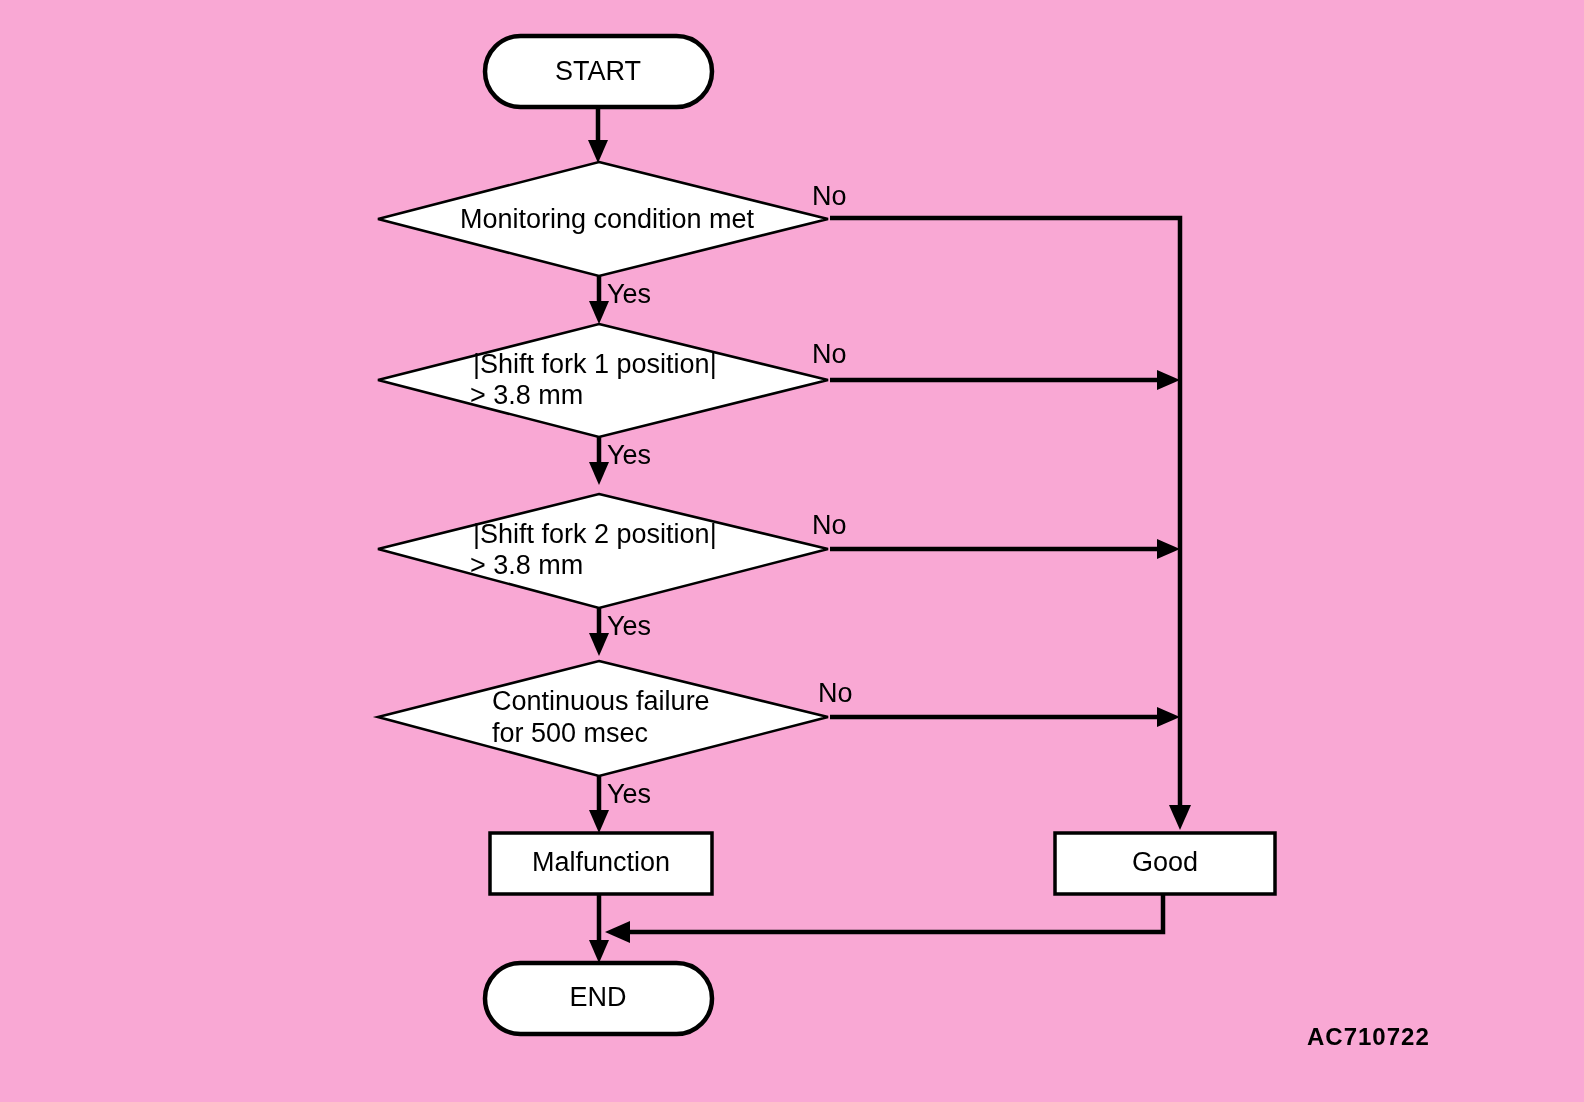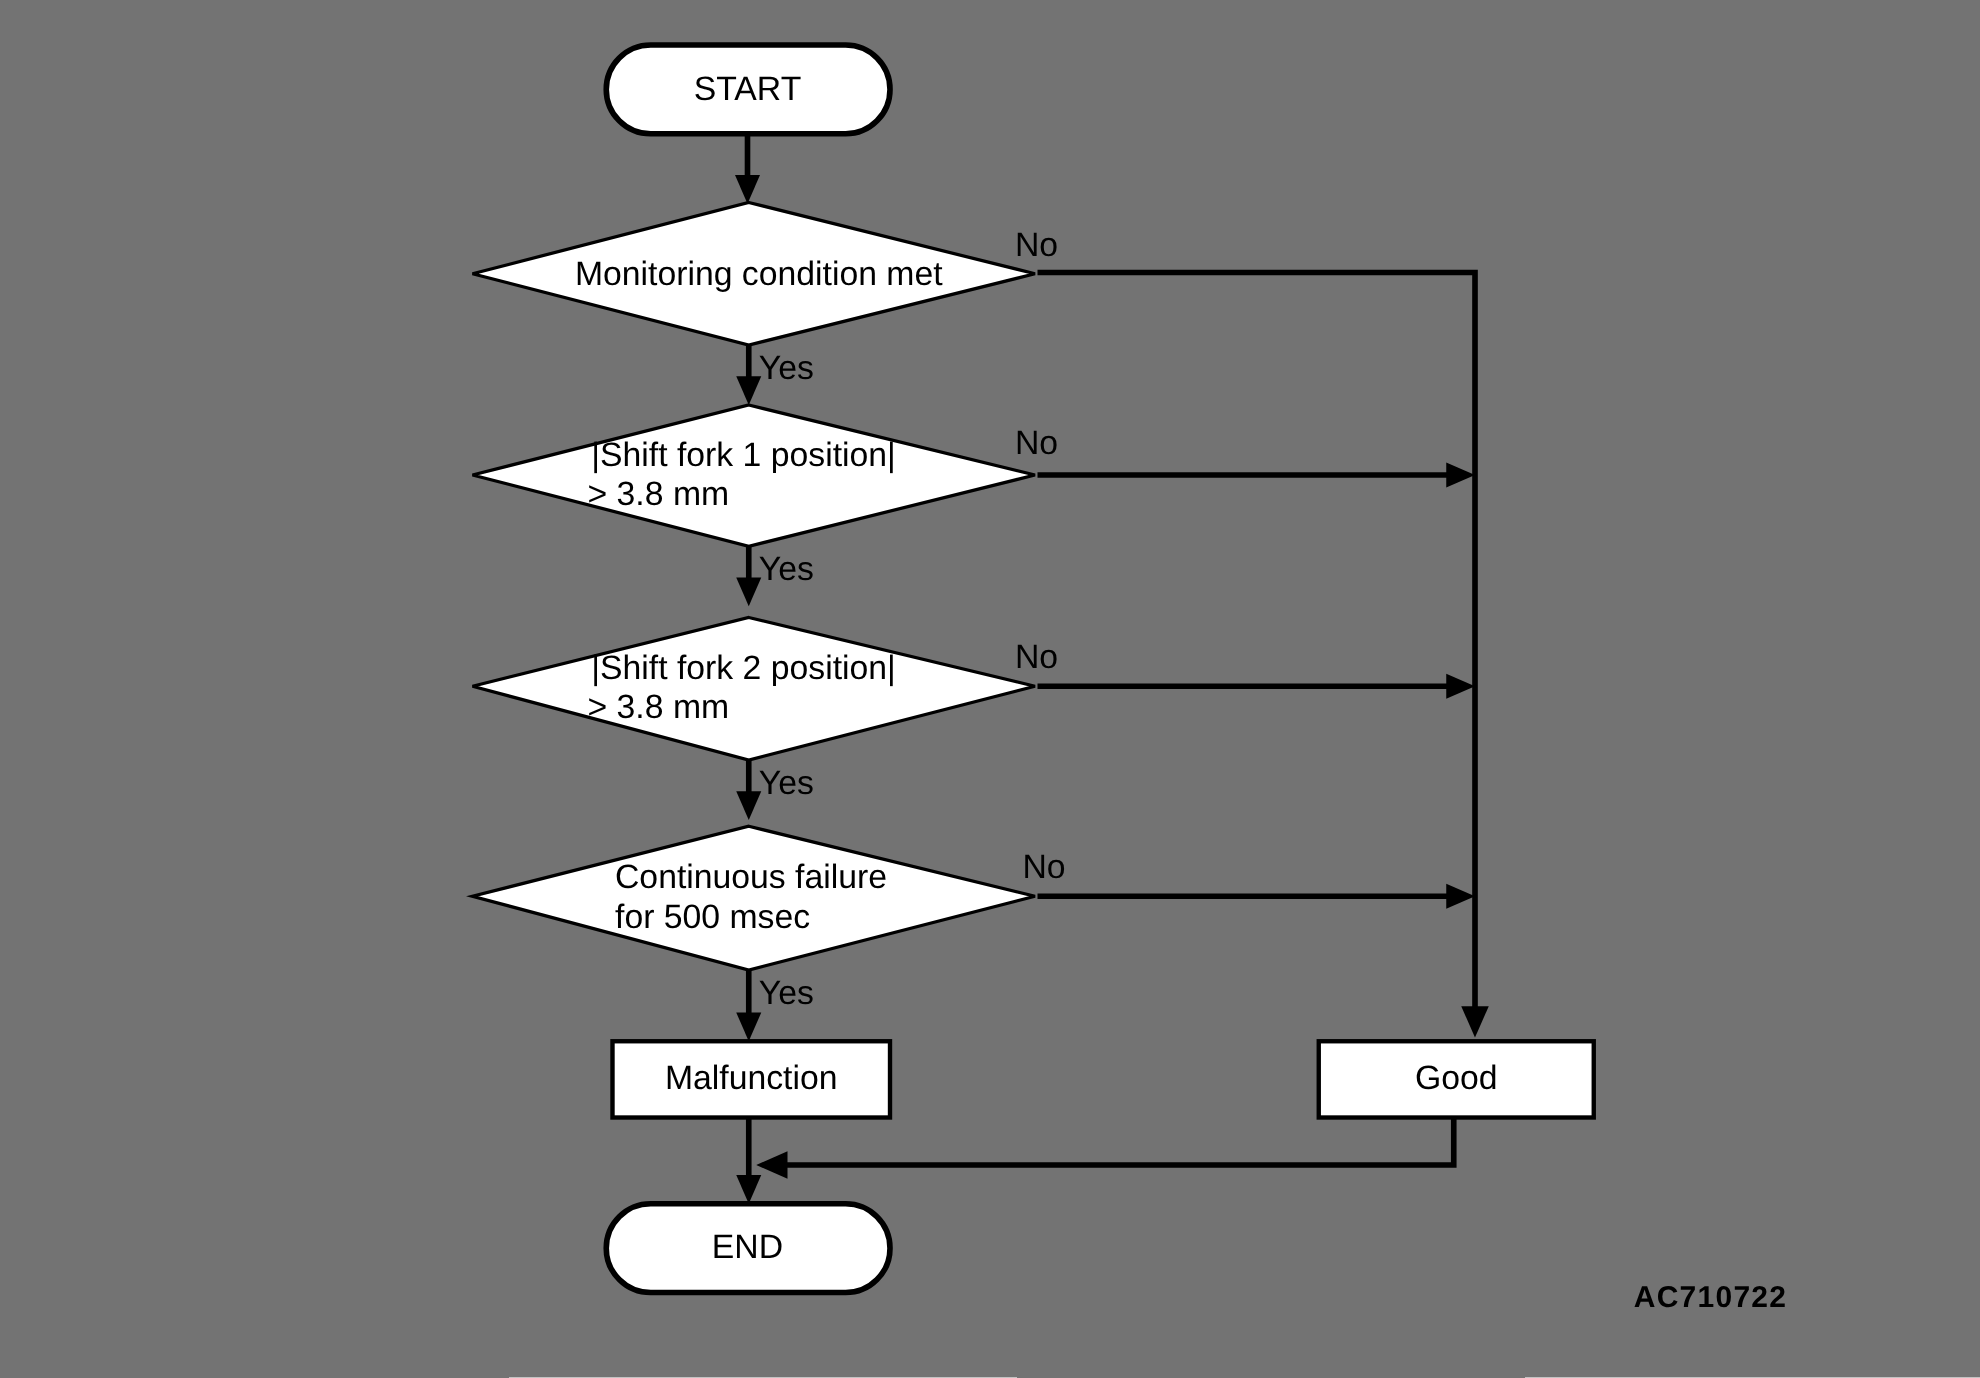--- a/index.html
+++ b/index.html
@@ -9,21 +9,21 @@
     background: #ffffff;
   }
   body {
     font-family: "Liberation Sans", sans-serif;
     color: #000000;
   }
   #canvas {
     position: relative;
     width: 1584px;
     height: 1102px;
-    background: #737373;
+    background: #f9a8d4;
     overflow: hidden;
   }
   #flow-svg {
     position: absolute;
     top: 0;
     left: 0;
     width: 1584px;
     height: 1102px;
   }
   .node-text {

